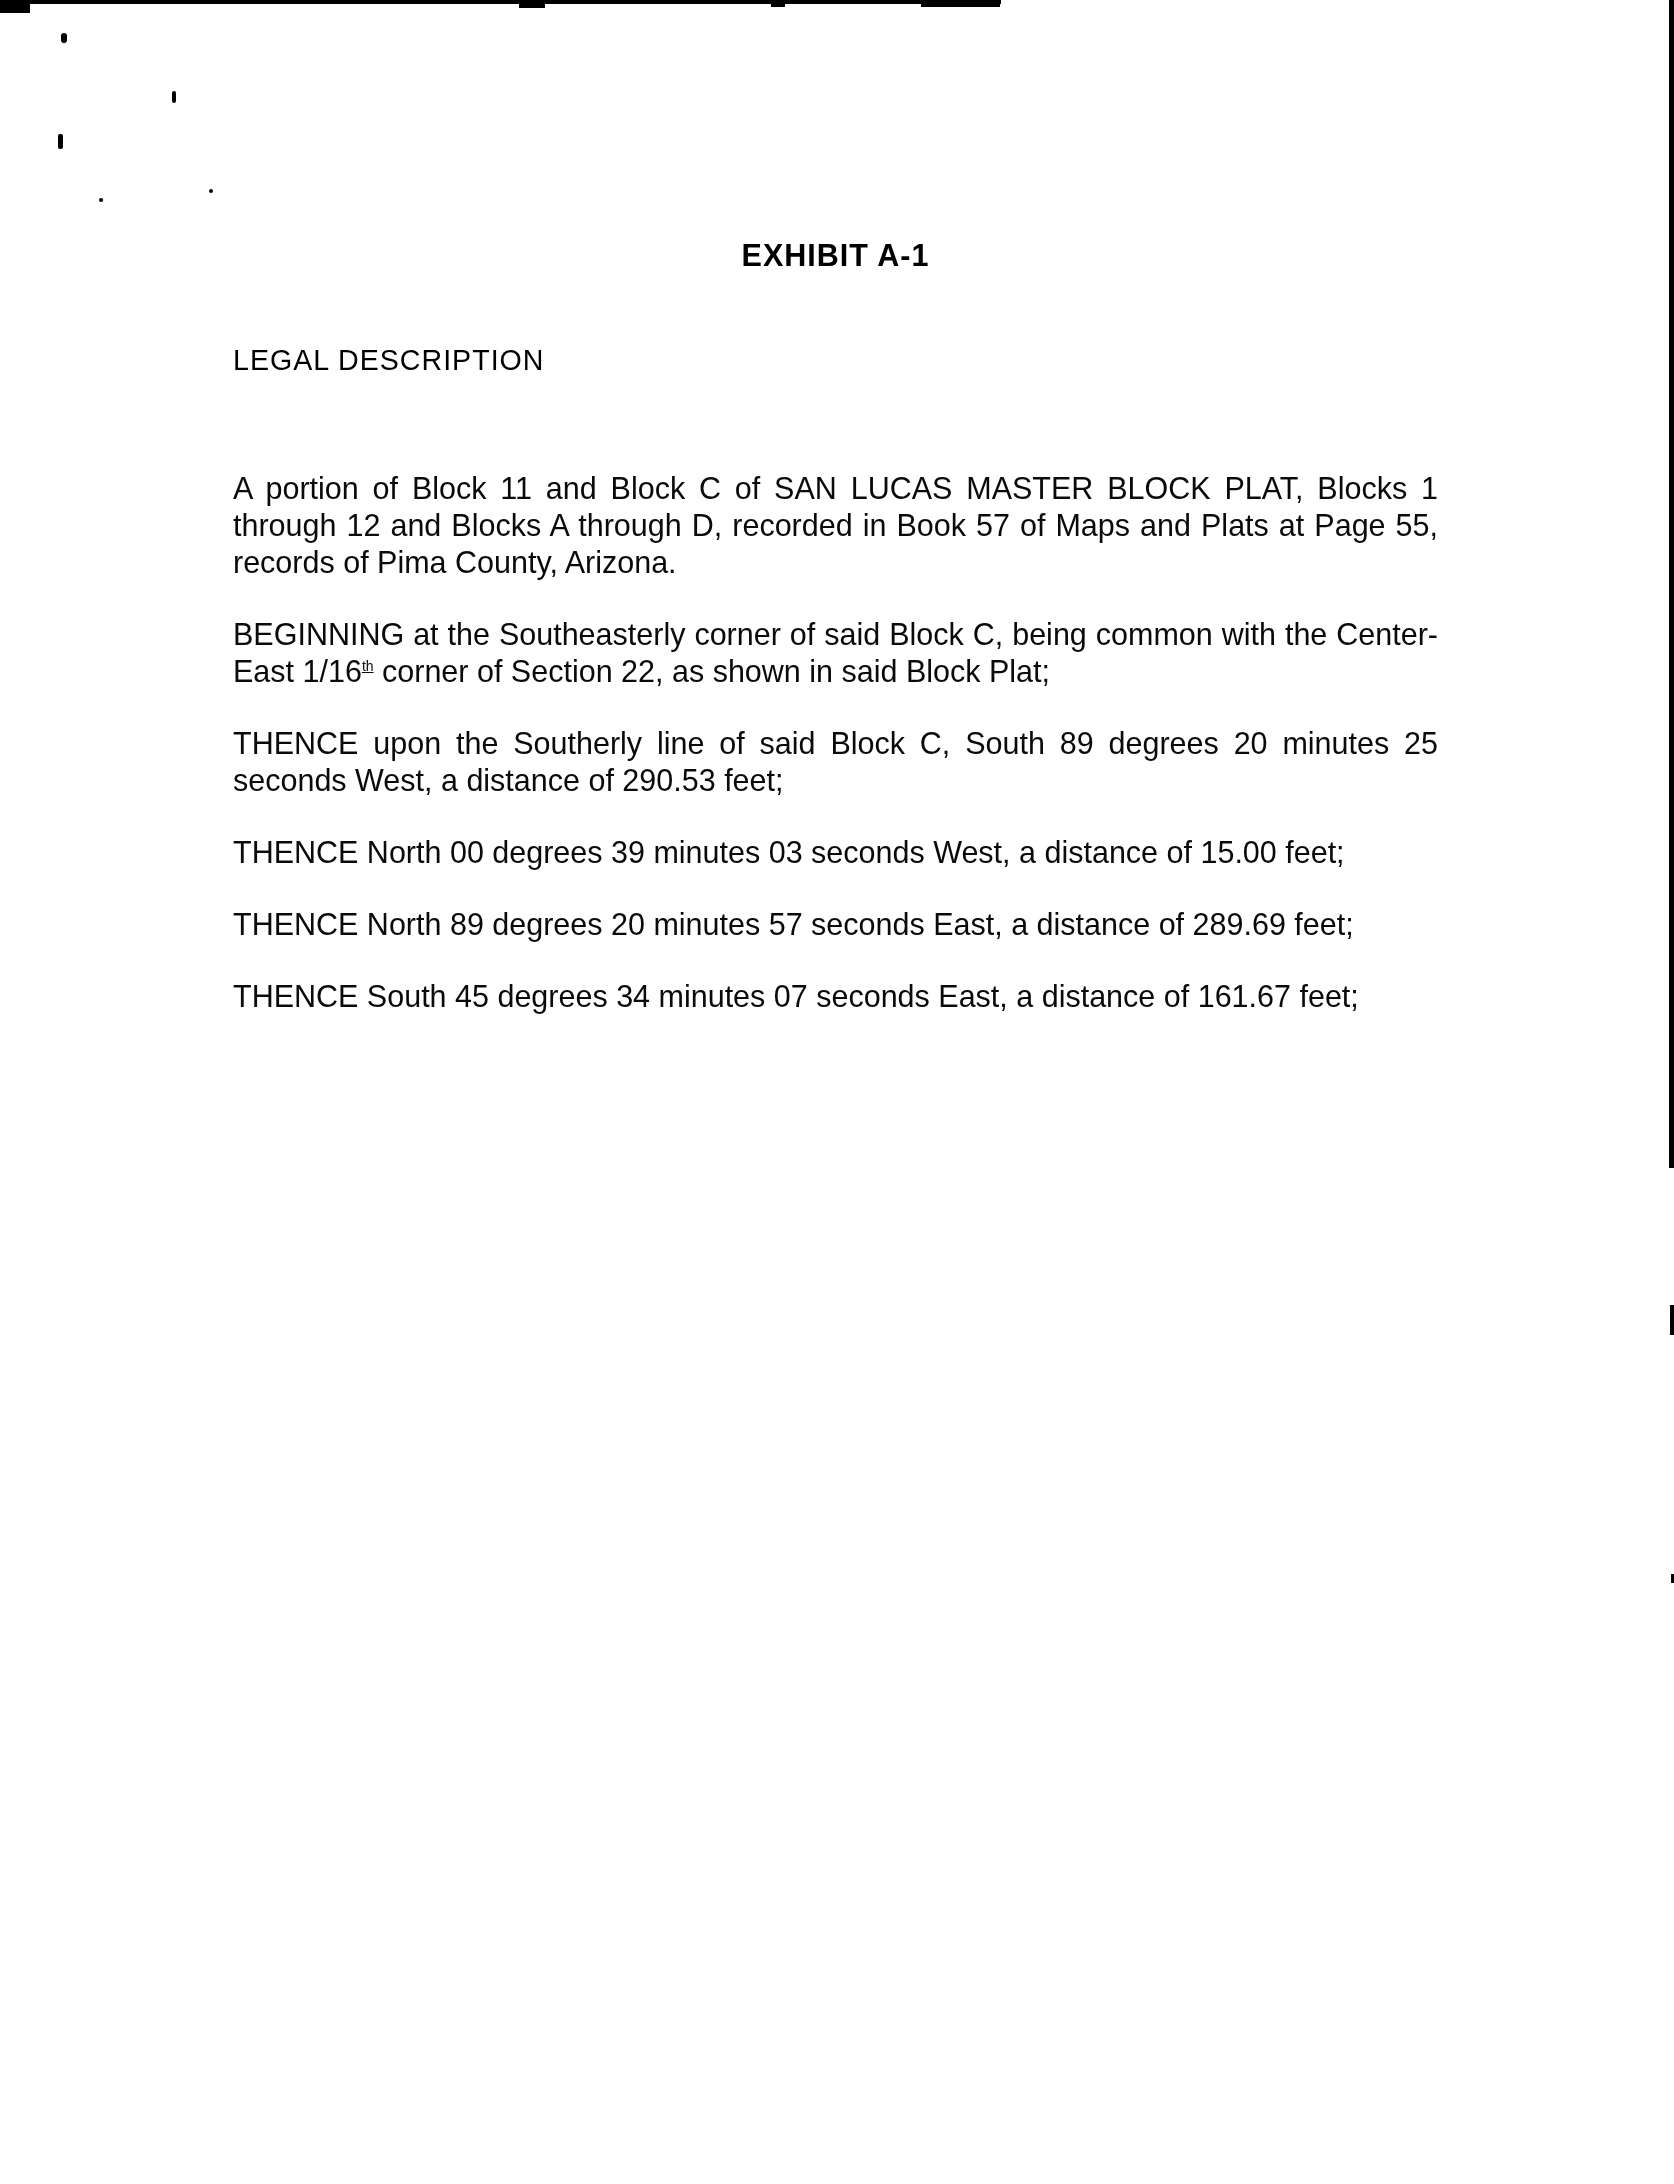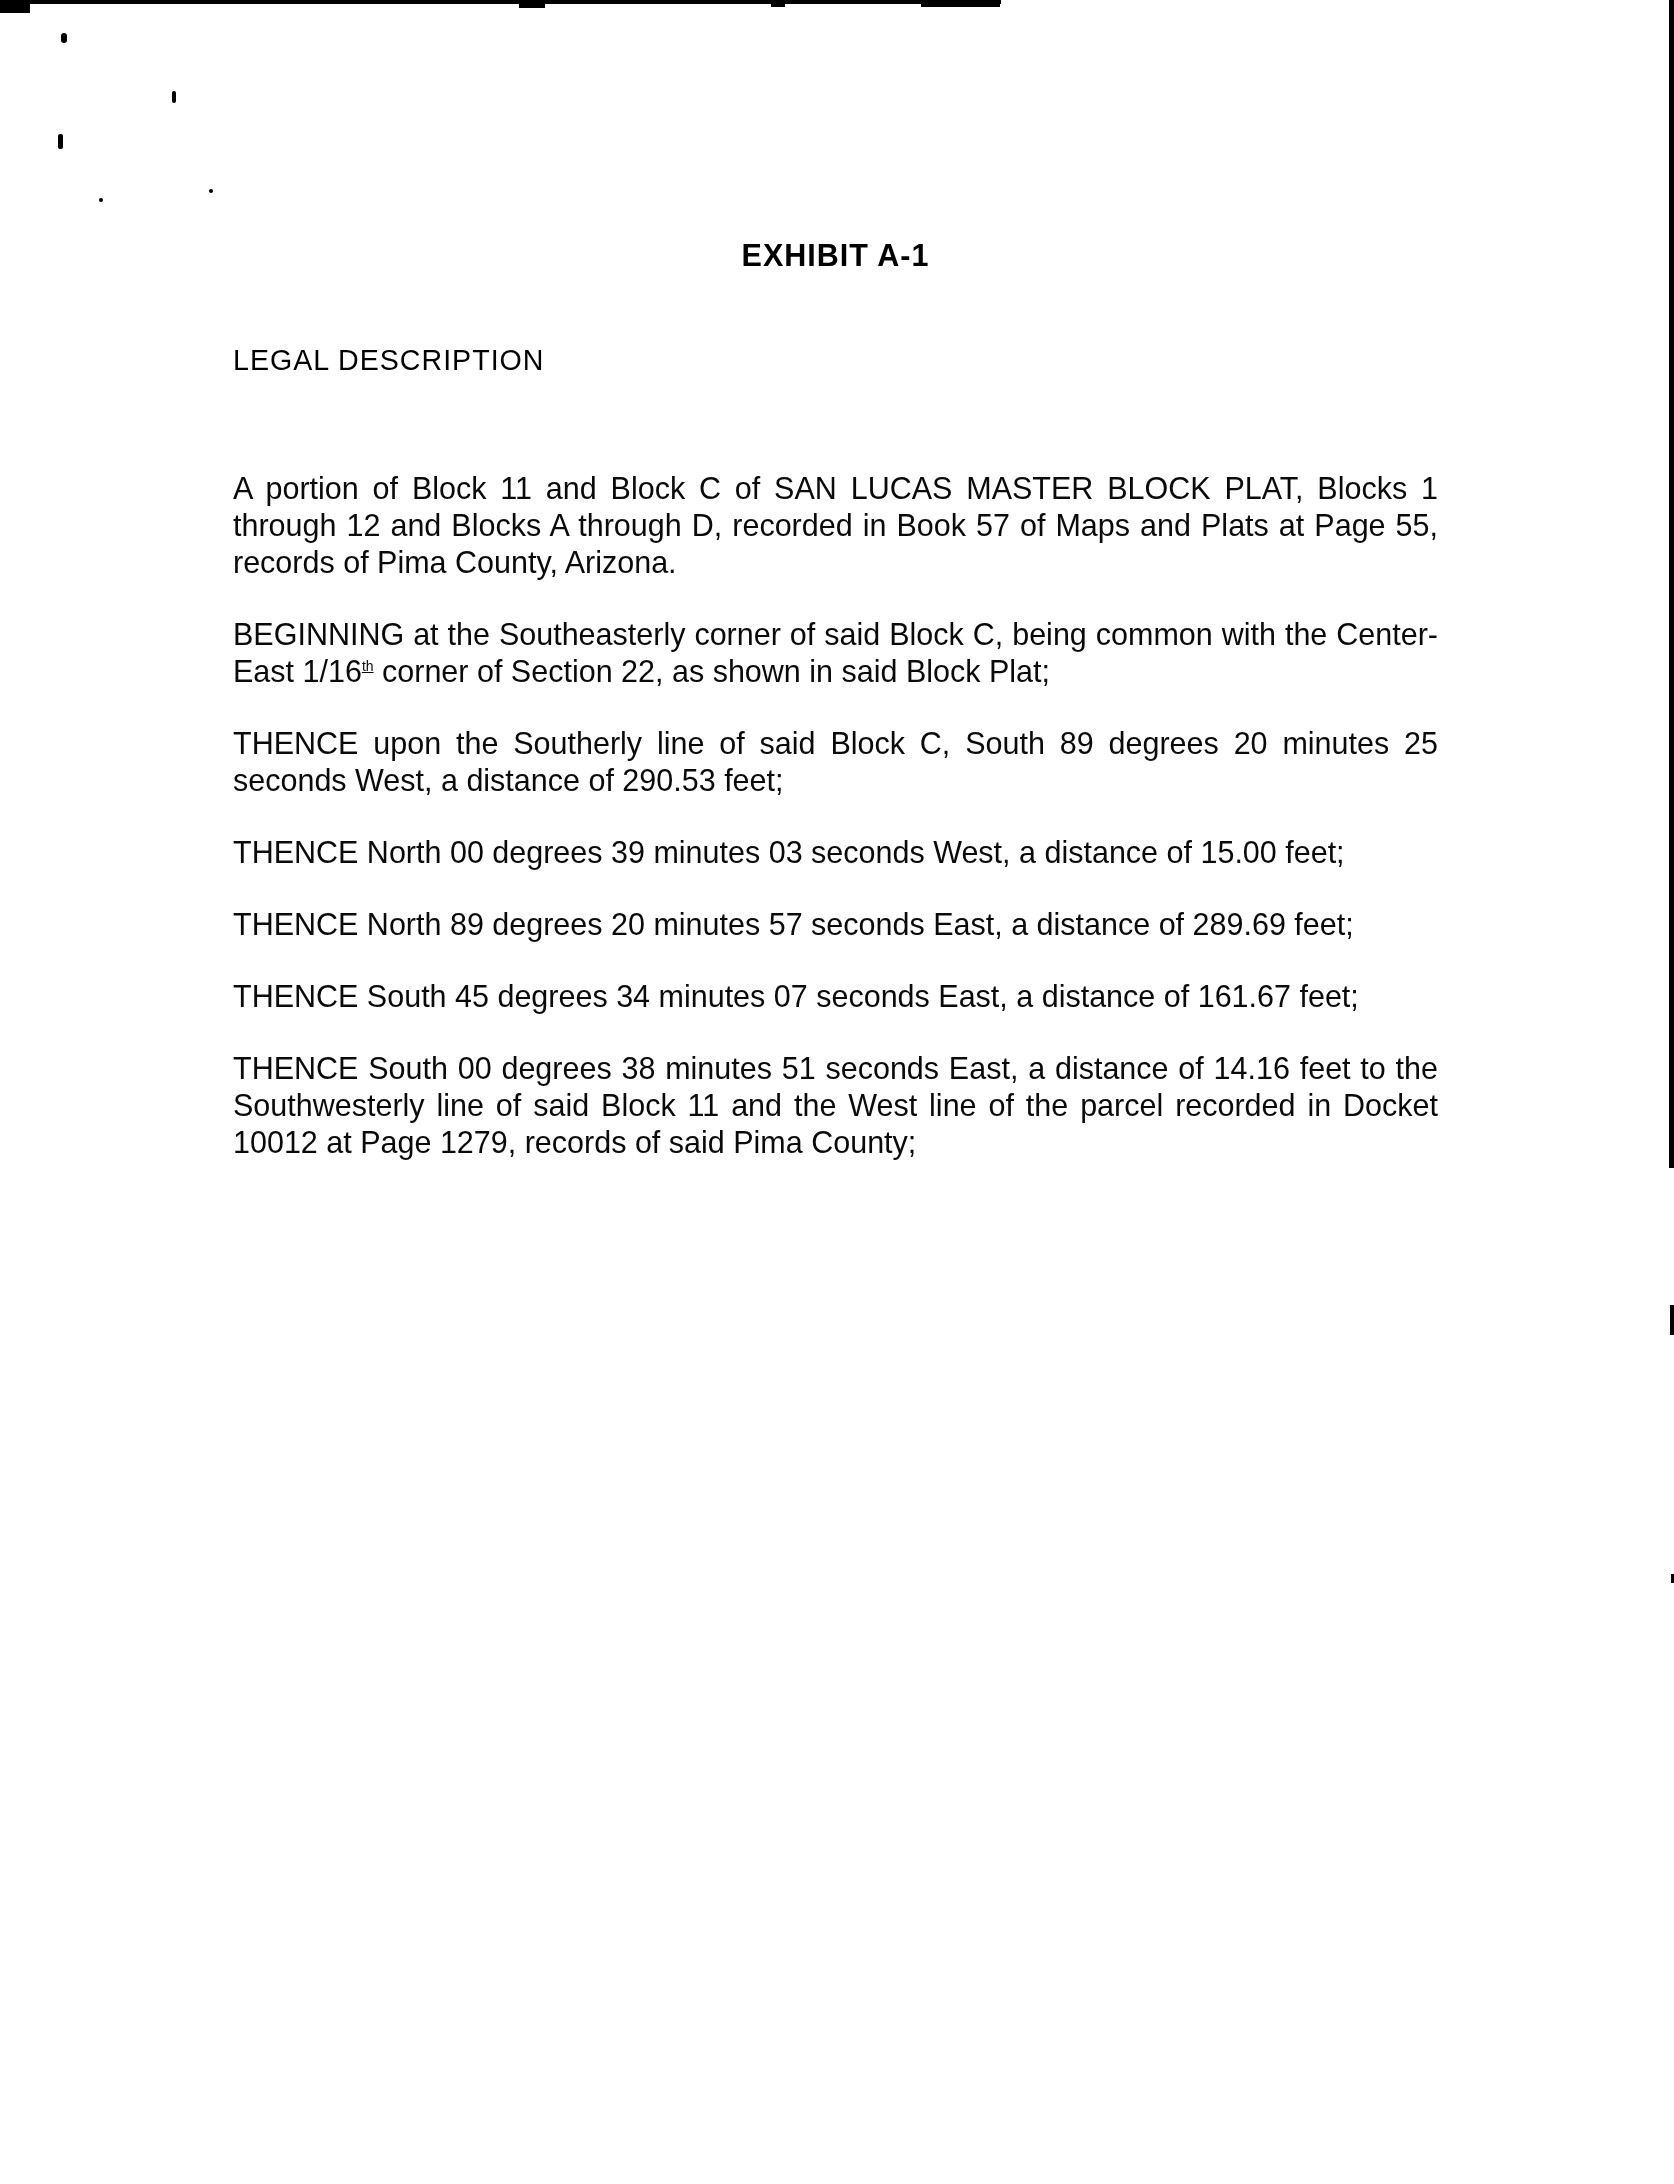--- a/index.html
+++ b/index.html
@@ -132,21 +132,20 @@
     <p><span>BEGINNING at the Southeasterly corner of said Block C, being common with the Center-East 1/16</span><sup>th</sup><span> corner of Section 22, as shown in said Block Plat;</span></p>
 
     <p>THENCE upon the Southerly line of said Block C, South 89 degrees 20 minutes 25 seconds West, a distance of 290.53 feet;</p>
 
     <p>THENCE North 00 degrees 39 minutes 03 seconds West, a distance of 15.00 feet;</p>
 
     <p>THENCE North 89 degrees 20 minutes 57 seconds East, a distance of 289.69 feet;</p>
 
     <p>THENCE South 45 degrees 34 minutes 07 seconds East, a distance of 161.67 feet;</p>
 
-    <p>THENCE South 00 degrees 38 minutes 51 seconds East, a distance of 14.16 feet to the Southwesterly line of said Block 11 and the West line of the parcel recorded in Docket 10012 at Page 1279, records of said Pima County;</p>
 
 
   </div>
 
   <div class="stamp">12756 00625</div>
 
 </div>
 
 
 </body></html>

